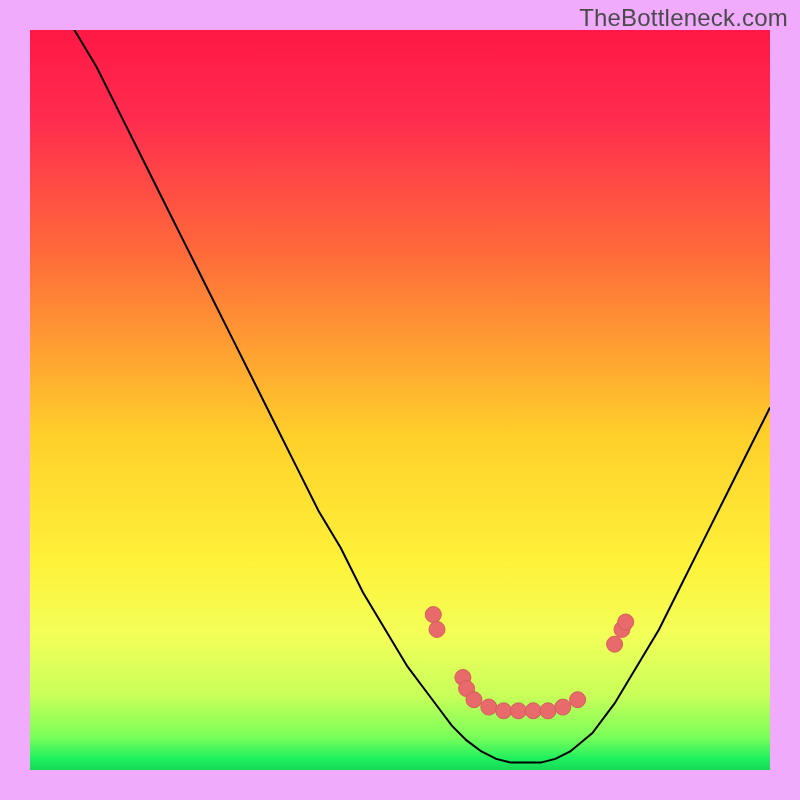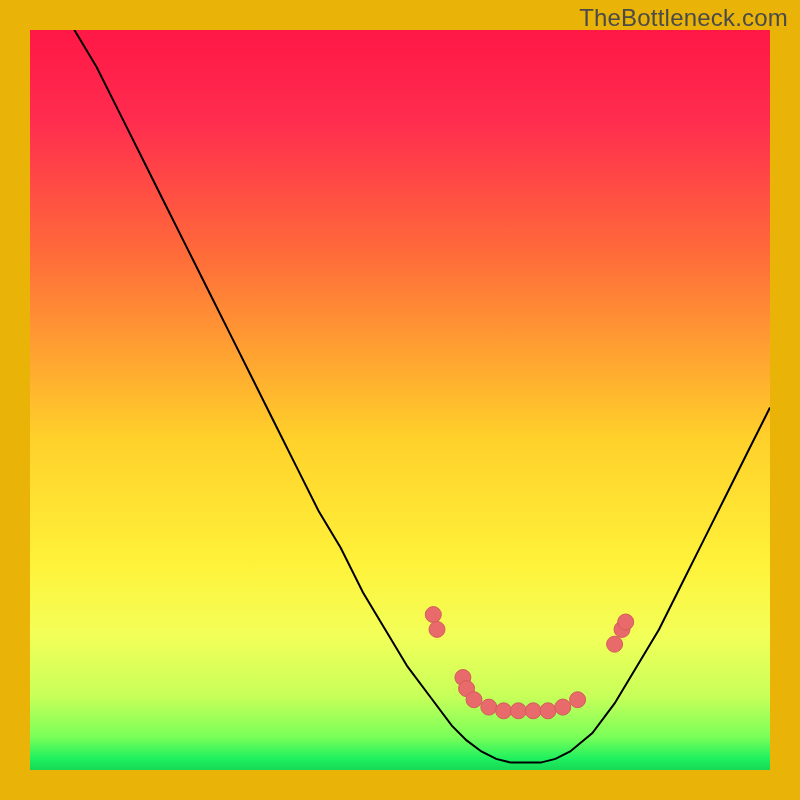--- a/index.html
+++ b/index.html
@@ -8,21 +8,21 @@
     width: 800px;
     height: 800px;
     background: #000;
     font-family: Arial, Helvetica, sans-serif;
     overflow: hidden;
   }
   .frame {
     position: relative;
     width: 800px;
     height: 800px;
-    background: #eab308;
+    background: #f0abfc;
   }
   .plot-area {
     position: absolute;
     left: 30px;
     top: 30px;
     width: 740px;
     height: 740px;
     overflow: hidden;
   }
   .gradient-bg {

